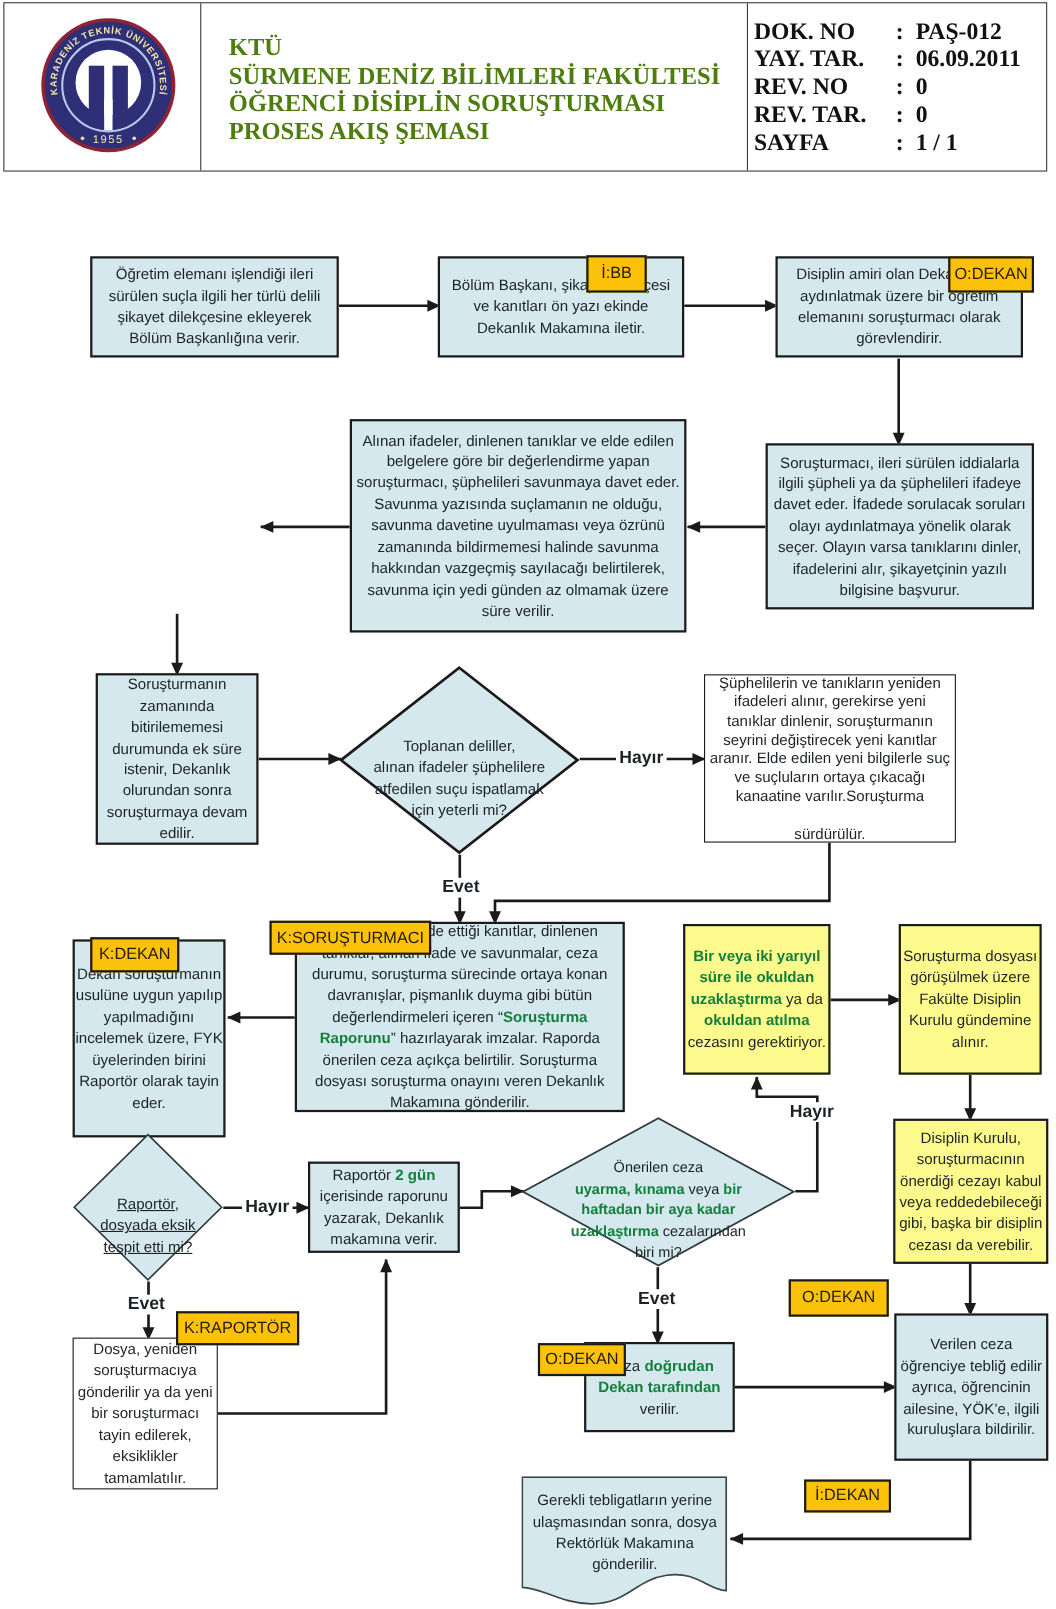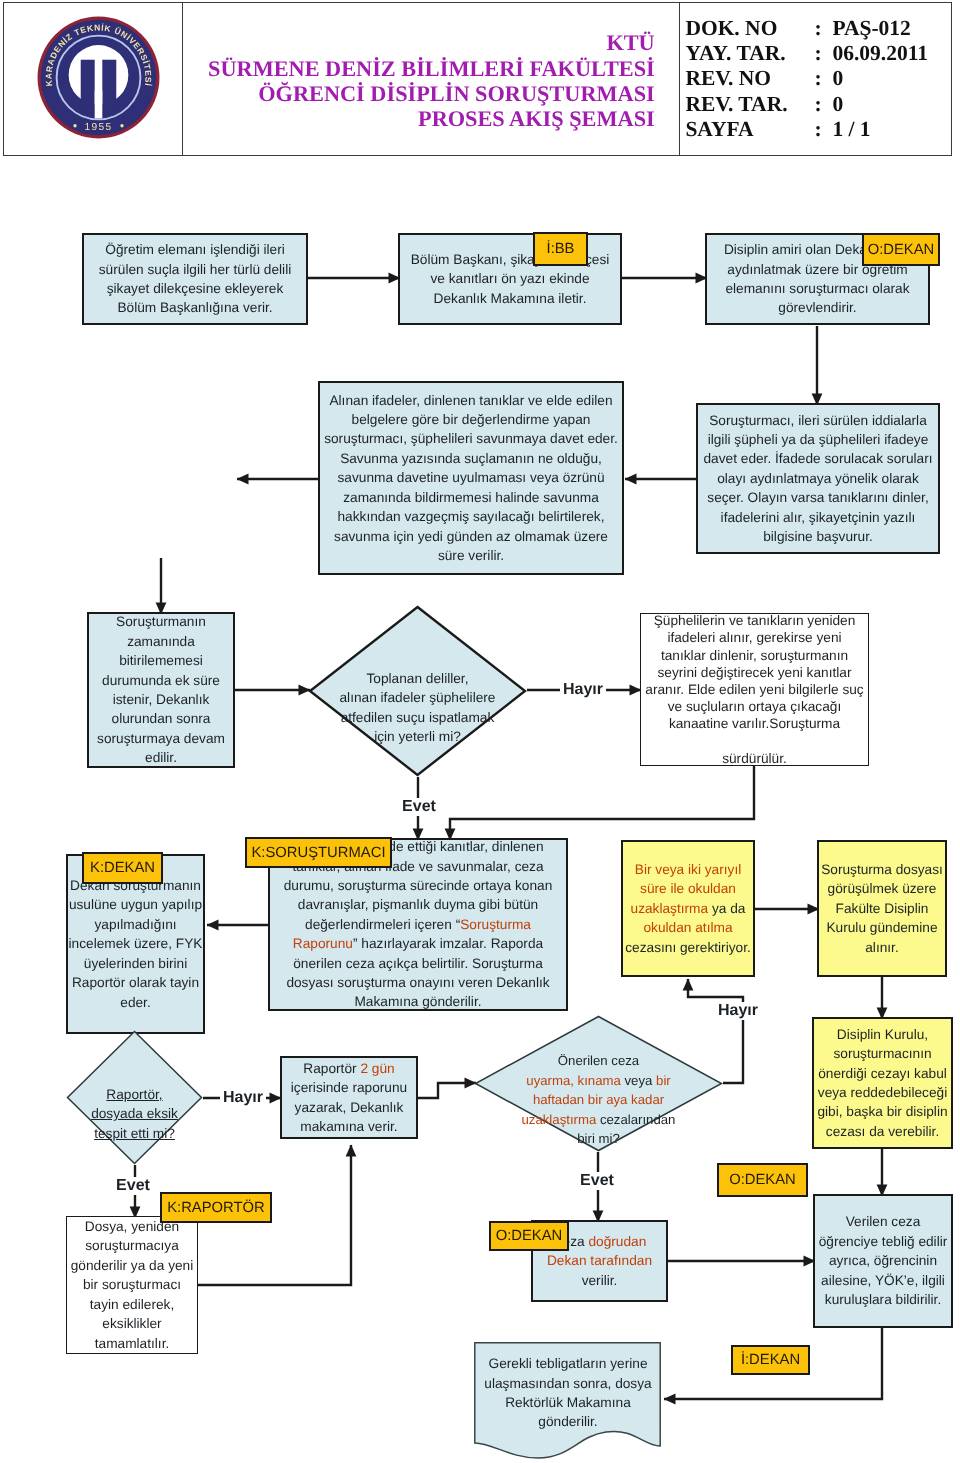--- a/index.html
+++ b/index.html
@@ -5,41 +5,41 @@
   html,body{margin:0;padding:0;background:#fff;-webkit-font-smoothing:antialiased;text-rendering:geometricPrecision;}
   body{width:960px;height:1463px;position:relative;overflow:hidden;
        font-family:"Liberation Sans",sans-serif;}
   #page{position:absolute;left:0;top:0;width:960px;height:1463px;}
   
   .hdr{position:absolute;left:3px;top:2px;width:949px;height:154px;
        border:1.6px solid #3a3a3a;box-sizing:border-box;display:flex;}
   .hdr-logo{width:179.4px;border-right:1.6px solid #3a3a3a;box-sizing:border-box;position:relative;}
   .hdr-title{width:497px;border-right:1.6px solid #3a3a3a;box-sizing:border-box;
              display:flex;align-items:center;justify-content:center;}
-  .hdr-title-inner{text-align:right;font-family:"Liberation Serif",serif;
-     font-weight:bold;font-size:22.3px;line-height:25.4px;color:#a21caf;letter-spacing:0px;
+  .hdr-title-inner{text-align:left;font-family:"Liberation Serif",serif;
+     font-weight:bold;font-size:22.3px;line-height:25.4px;color:#4d7c0f;letter-spacing:0px;
      position:relative;top:2px;}
   .hdr-meta{flex:1;box-sizing:border-box;display:flex;align-items:flex-start;
             padding-left:5px;padding-top:13px;}
   .hdr-meta table{border-collapse:collapse;font-family:"Liberation Serif",serif;
      font-weight:bold;font-size:21.5px;color:#111;}
   .hdr-meta td{padding:0;line-height:25.2px;white-space:nowrap;vertical-align:baseline;}
   .hdr-meta td.k{width:129px;}
   .hdr-meta td.c{width:18px;}
   
   #flow{position:absolute;left:0;top:150px;width:960px;height:1313px;}
   .node{position:absolute;box-sizing:border-box;display:flex;align-items:center;
         justify-content:center;text-align:center;}
   .node .t{width:100%;padding:0 4px;}
   .bx{background:#d4e8ed;border:2.2px solid #1a1a1a;}
   .bxw{background:#ffffff;border:1.9px solid #1a1a1a;}
   .bxy{background:#fcfa8c;border:2.2px solid #1a1a1a;}
   .lbl{background:#fcc209;border:2.2px solid #1a1a1a;color:#241a08;box-sizing:border-box;
        display:flex;align-items:center;justify-content:center;margin-top:40px;}
-  .red{color:#c2410c;font-weight:normal;}
+  .red{color:#15803d;font-weight:bold;}
   .flowtext{color:#1d2226;font-size:13.7px;line-height:19.4px;
             font-family:"Liberation Sans",sans-serif;position:relative;z-index:2;}
   .dia,.doc{border:0;background:transparent;}
   .dia .t{width:74%;margin-top:33px;}
   #n16t{width:86%;font-size:13.2px;}
   #n14t{width:80%;text-decoration:underline;}
   .nw .t{white-space:nowrap;}
   .lh17 .t{line-height:17.2px;}
   .doc .t{width:92%;position:relative;top:-8px;}
   .diasvg,.docsvg{position:absolute;left:0;top:0;width:100%;height:100%;z-index:1;}

